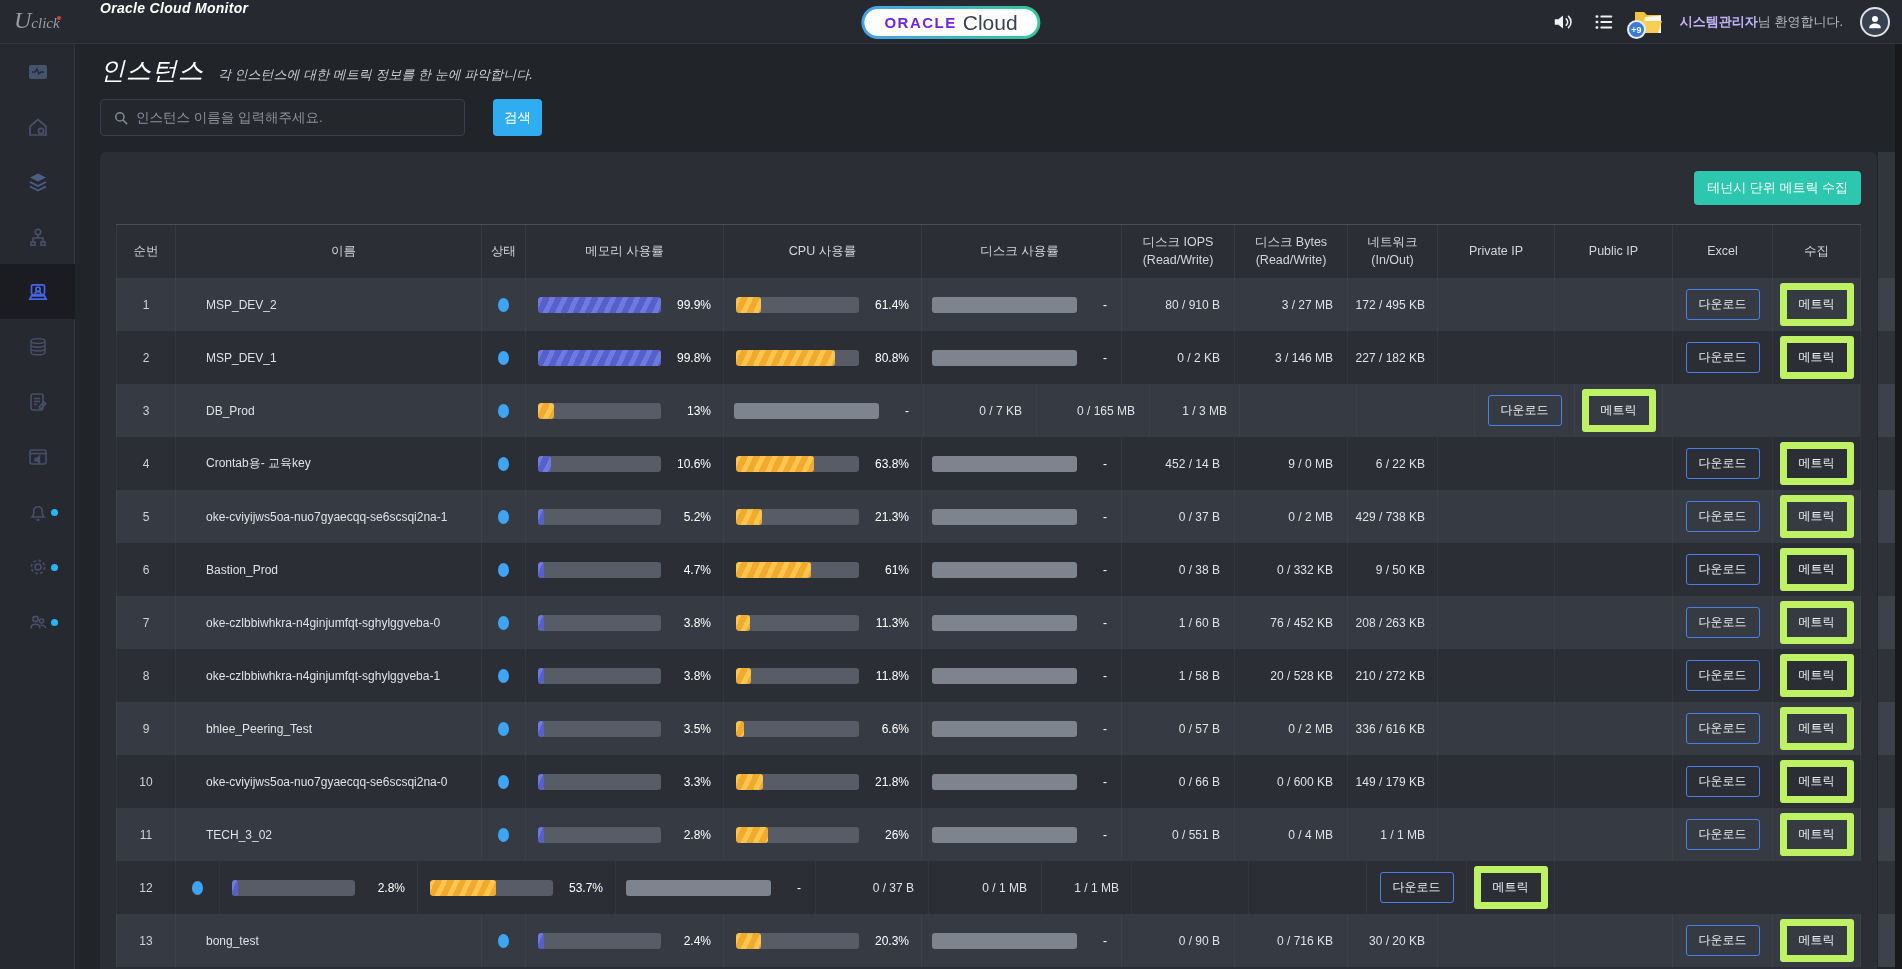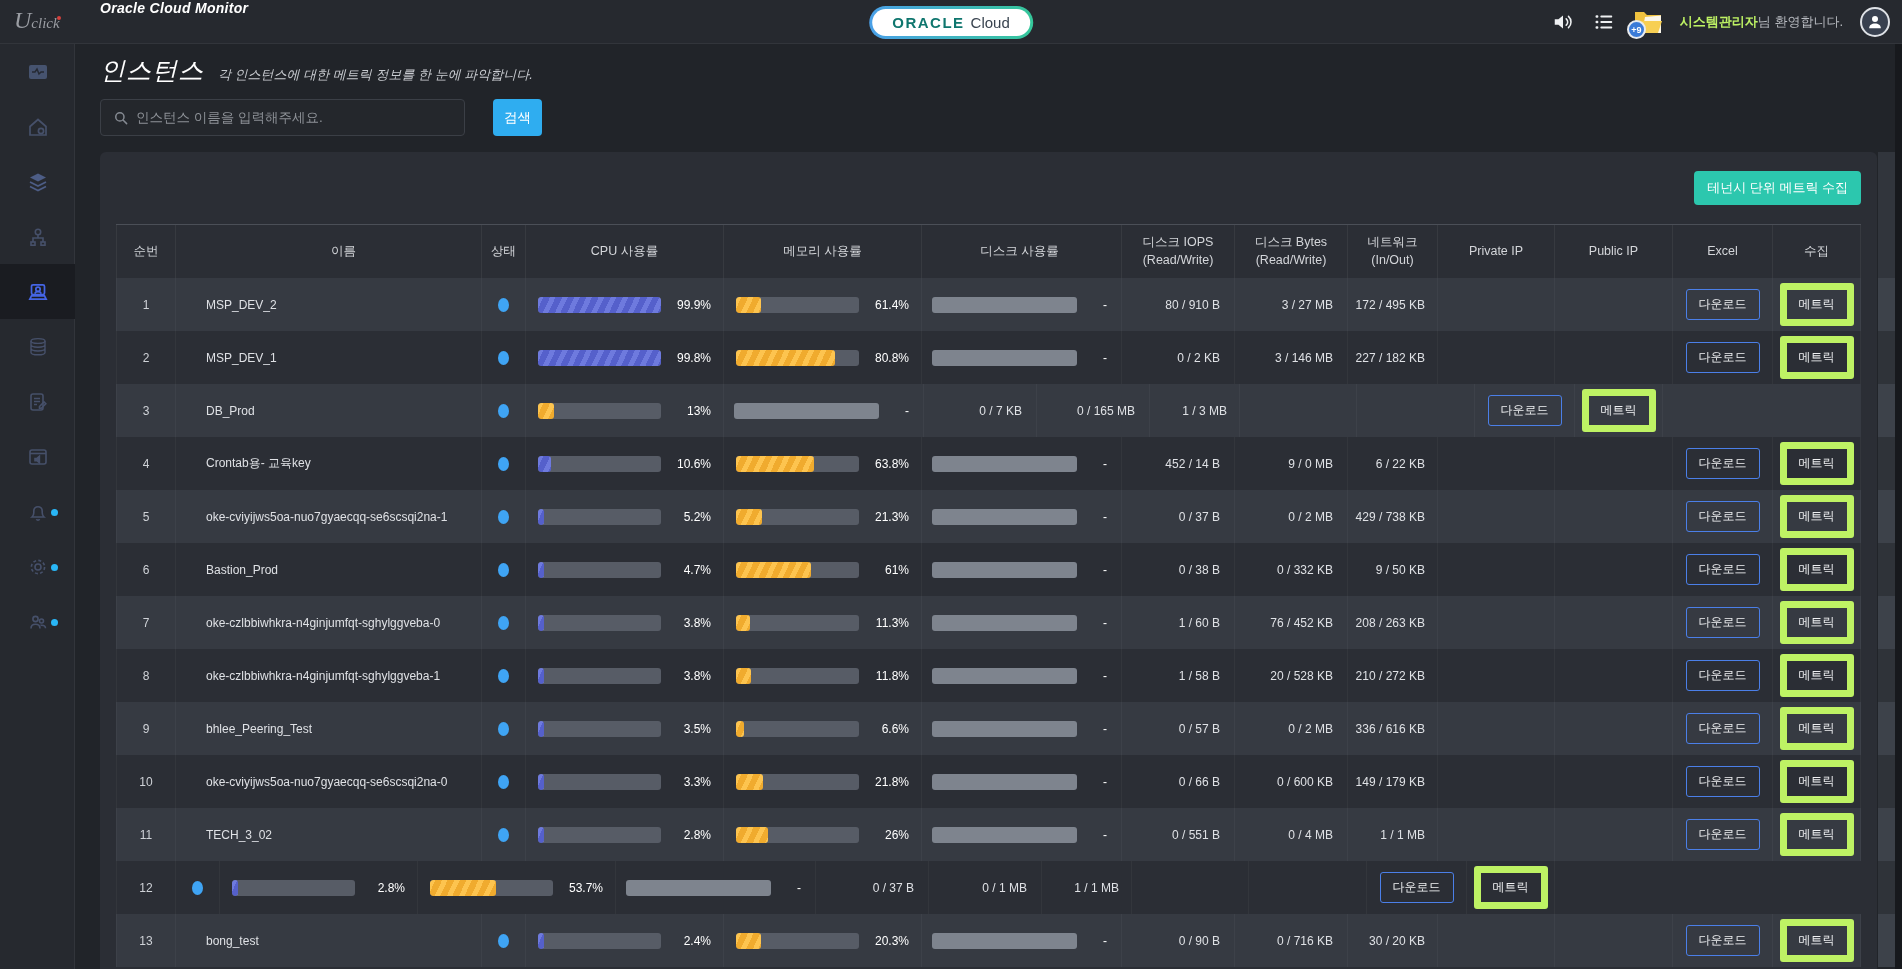--- a/index.html
+++ b/index.html
@@ -13,31 +13,31 @@
     font-style:italic; color:#9a9da3; }
   .logo-u { font-size:24px; }
   .logo-rest { font-size:15px; position:relative; }
   .logo-dot { position:absolute; left:43px; top:9px; width:4px; height:4px; border-radius:50%; background:#d6403c; }
   .app-title { position:absolute; left:100px; top:0; font-size:14px; font-weight:bold; color:#ffffff; letter-spacing:.3px;font-style:italic; }
 
   .oracle-badge-wrap { position:absolute; left:50%; transform:translateX(-50%); top:6px;
     padding:3px; border-radius:17px; background:linear-gradient(90deg,#4aa0e8,#35c79a); }
   .oracle-badge { background:#ffffff; border-radius:14px; height:27px; padding:0 20px;
     display:flex; align-items:center; }
-  .oracle-bold { font-size:15px; font-weight:bold; color:#0f766e; letter-spacing:1.5px; }
-  .oracle-light { font-size:15px; color:#39434f; margin-left:6px; }
+  .oracle-bold { font-size:15px; font-weight:bold; color:#6d28d9; letter-spacing:1.5px; }
+  .oracle-light { font-size:21px; color:#39434f; margin-left:6px; }
 
   .topbar-right { position:absolute; right:12px; top:0; height:44px; display:flex; align-items:center; gap:17px; }
   .tb-icon { width:24px; height:24px; display:flex; align-items:center; justify-content:center; cursor:pointer; }
   .folder-wrap { position:relative; width:30px; height:26px; }
   .notif-badge { position:absolute; left:-6px; bottom:-4px; width:19px; height:19px; border-radius:50%;
     background:#3a7bd8; border:2px solid #e9ebee; color:#fff; font-size:9px; font-weight:bold;
     display:flex; align-items:center; justify-content:center; }
   .welcome { font-size:13px; color:#b9bcc2; white-space:nowrap; }
-  .welcome b { color:#bef264; font-weight:bold; }
+  .welcome b { color:#c4b5fd; font-weight:bold; }
   .avatar { width:30px; height:30px; border-radius:50%; background:#394150; border:2px solid #dfe2e7;
     display:flex; align-items:center; justify-content:center; cursor:pointer; }
 
   
   .sidebar { position:absolute; left:0; top:44px; width:75px; height:925px;
     background:#26292f; border-right:1px solid #32353b; z-index:20; }
   .side-item { position:relative; width:75px; height:55px; display:flex; align-items:center; justify-content:center; cursor:pointer; }
   .side-item.active { background:#1a1c21; }
   .side-dot { position:absolute; right:17px; top:50%; margin-top:-3px; width:7px; height:7px; border-radius:50%; background:#29b6f6; }
 
@@ -261,25 +261,25 @@
       <div class="thead">
         <div class="th c-no">
             <span>순번</span>
           </div>
         <div class="th c-name">
             <span>이름</span>
           </div>
         <div class="th c-status">
             <span>상태</span>
           </div>
+        <div class="th c-mem" style="justify-content:center;">
+            <span>메모리 사용률</span>
+          </div>
         <div class="th c-cpu" style="justify-content:center;">
             <span>CPU 사용률</span>
-          </div>
-        <div class="th c-mem" style="justify-content:center;">
-            <span>메모리 사용률</span>
           </div>
         <div class="th c-disk" style="justify-content:center;">
             <span>디스크 사용률</span>
           </div>
         <div class="th c-iops" style="justify-content:center;align-items:center;padding-right:0;">
             <span>디스크 IOPS</span>
             <span>(Read/Write)</span>
           </div>
         <div class="th c-bytes" style="justify-content:center;align-items:center;padding-right:0;">
             <span>디스크 Bytes</span>

